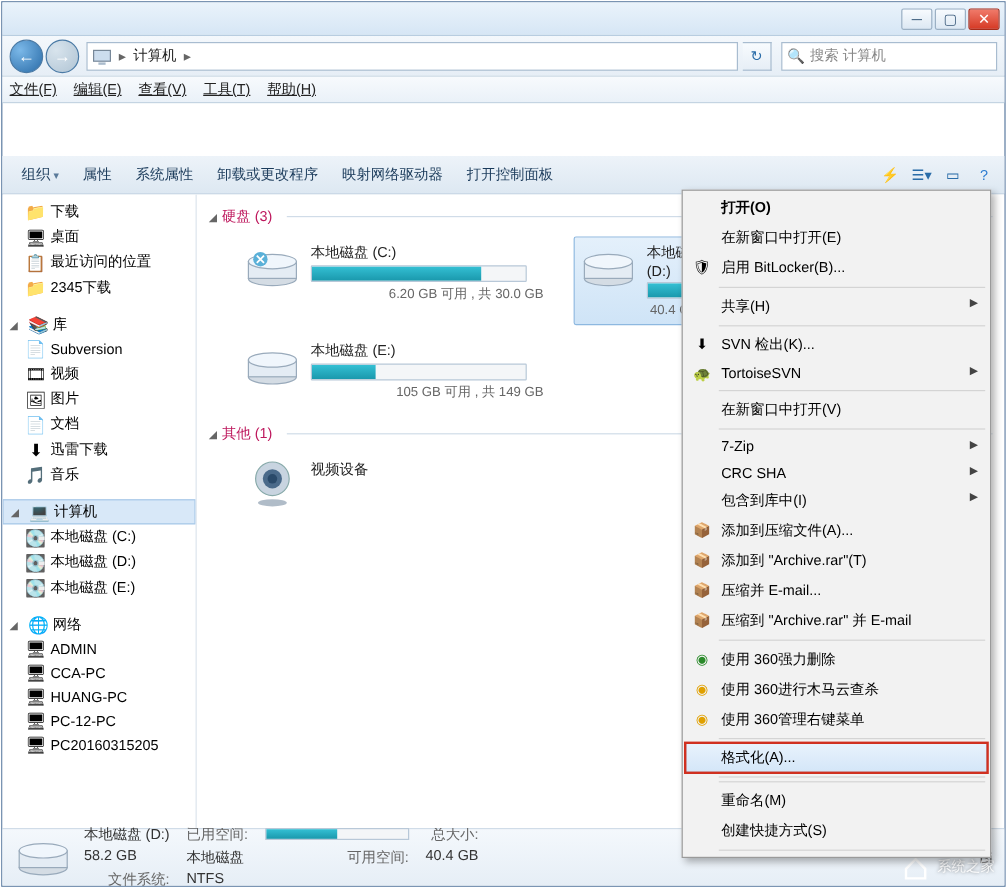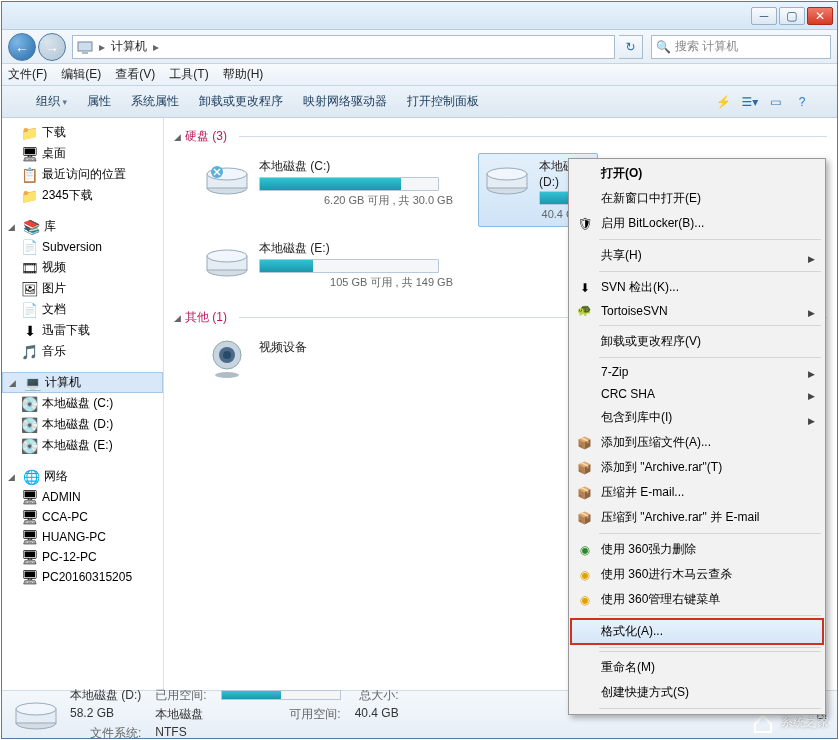--- a/index.html
+++ b/index.html
@@ -17,23 +17,23 @@
 .nav-circle.disabled { background: radial-gradient(circle at 30% 30%, #d8e4ed, #b0c4d4); }
 .addressbar { flex: 1; height: 24px; border: 1px solid #a8bcd0; background: #fff; display: flex; align-items: center; padding: 0 4px; }
 .addressbar .icon { width: 16px; height: 16px; margin-right: 4px; }
 .addressbar .crumb { padding: 0 4px; color: #222; }
 .addressbar .arrow { color: #666; padding: 0 2px; }
 .refresh-btn { width: 24px; height: 24px; border: 1px solid #a8bcd0; border-left: none; background: linear-gradient(to bottom,#f8fbfe,#e6eef6); display: flex; align-items: center; justify-content: center; color: #2a6ca8; }
 .searchbox { width: 180px; height: 24px; border: 1px solid #a8bcd0; background: #fff; margin-left: 4px; display: flex; align-items: center; padding: 0 4px; color: #888; }
 .searchbox .icon { margin-right: 4px; color: #888; }
 
 .menubar { height: 22px; background: linear-gradient(to bottom,#f7fafd,#eaf1f8); border-bottom: 1px solid #c4d4e2; display: flex; align-items: center; padding: 0 6px; gap: 14px; color: #222; }
-.menubar span { cursor: default; }
-
-.toolbar { height: 32px; background: linear-gradient(to bottom,#edf3f9,#dde8f2); border-bottom: 1px solid #c0d2e2; display: flex; align-items: center; padding: 0 24px; color: #1a3a5a; }
+.menubar span { cursor: default; text-decoration: underline; }
+
+.toolbar { height: 32px; background: linear-gradient(to bottom,#edf3f9,#dde8f2); border-bottom: 1px solid #c0d2e2; display: flex; align-items: center; padding: 0 6px; color: #1a3a5a; margin-top: 44px; }
 .toolbar .item { padding: 4px 10px; cursor: default; }
 .toolbar .item.dd::after { content: " ▾"; font-size: 9px; color: #5a7a9a; }
 .toolbar .spacer { flex: 1; }
 .toolbar .ico { width: 22px; height: 22px; margin-left: 4px; display: flex; align-items: center; justify-content: center; color: #2a6ca8; border: 1px solid transparent; }
 
 .body { flex: 1; display: flex; overflow: hidden; }
 
 .sidebar { width: 162px; border-right: 1px solid #d8e2ea; background: #fff; overflow-y: auto; padding: 4px 0; }
 .tree-section { margin-bottom: 10px; }
 .tree-item { display: flex; align-items: center; padding: 2px 4px 2px 20px; gap: 4px; cursor: default; white-space: nowrap; overflow: hidden; }
@@ -52,21 +52,21 @@
 .drive { width: 260px; display: flex; gap: 8px; padding: 4px; border: 1px solid transparent; }
 .drive.selected { background: linear-gradient(to bottom,#e4f0fb,#cfe4f7); border: 1px solid #8db8e0; border-radius: 2px; }
 .drive-icon { width: 48px; height: 40px; display: flex; align-items: center; justify-content: center; }
 .drive-info { flex: 1; display: flex; flex-direction: column; gap: 2px; }
 .drive-name { color: #222; }
 .progress { width: 180px; height: 14px; border: 1px solid #b8c8d8; background: #f4f6f8; border-radius: 1px; overflow: hidden; }
 .progress .bar { height: 100%; background: linear-gradient(to bottom,#34c0d4,#1a98ac); }
 .drive-stats { color: #666; font-size: 11px; text-align: right; }
 
 .context-menu { position: absolute; top: 158px; left: 568px; width: 258px; background: #f2f2f2; border: 1px solid #9a9a9a; box-shadow: 3px 3px 6px rgba(0,0,0,0.3); padding: 2px; z-index: 10; }
-.cm-item { display: flex; align-items: flex-end; padding: 4px 8px 4px 30px; position: relative; cursor: default; }
+.cm-item { display: flex; align-items: flex-start; padding: 4px 8px 4px 30px; position: relative; cursor: default; }
 .cm-item.highlight { background: linear-gradient(to bottom,#e8f2fc,#d4e6f8); border: 1px solid #a4c8e8; padding: 3px 7px 3px 29px; }
 .cm-item.red-box { outline: 2px solid #d03020; outline-offset: -1px; }
 .cm-item .arrow { margin-left: auto; color: #444; font-size: 9px; }
 .cm-item .cm-icon { position: absolute; left: 6px; width: 16px; height: 16px; display: flex; align-items: center; justify-content: center; font-size: 12px; }
 .cm-sep { height: 1px; background: #d4d4d4; margin: 3px 2px 3px 28px; }
 .cm-item.bold { font-weight: bold; }
 
 .statusbar { height: 48px; border-top: 1px solid #d0dce8; background: linear-gradient(to bottom,#f4f8fc,#e6eef6); display: flex; align-items: center; padding: 4px 10px; gap: 10px; color: #444; }
 .status-drive-icon { width: 48px; height: 36px; }
 .status-grid { display: grid; grid-template-columns: auto auto auto auto; gap: 2px 14px; font-size: 11px; }
@@ -375,21 +375,21 @@
       <span class="cm-icon">⬇</span>
       <span>SVN 检出(K)...</span>
     </div>
   <div class="cm-item">
       <span class="cm-icon">🐢</span>
       <span>TortoiseSVN</span>
       <span class="arrow">▶</span>
     </div>
   <div class="cm-sep"></div>
   <div class="cm-item">
-      <span>卸载或更改程序(V)</span>
+      <span>在新窗口中打开(V)</span>
     </div>
   <div class="cm-sep"></div>
   <div class="cm-item">
       <span>7-Zip</span>
       <span class="arrow">▶</span>
     </div>
   <div class="cm-item">
       <span>CRC SHA</span>
       <span class="arrow">▶</span>
     </div>

